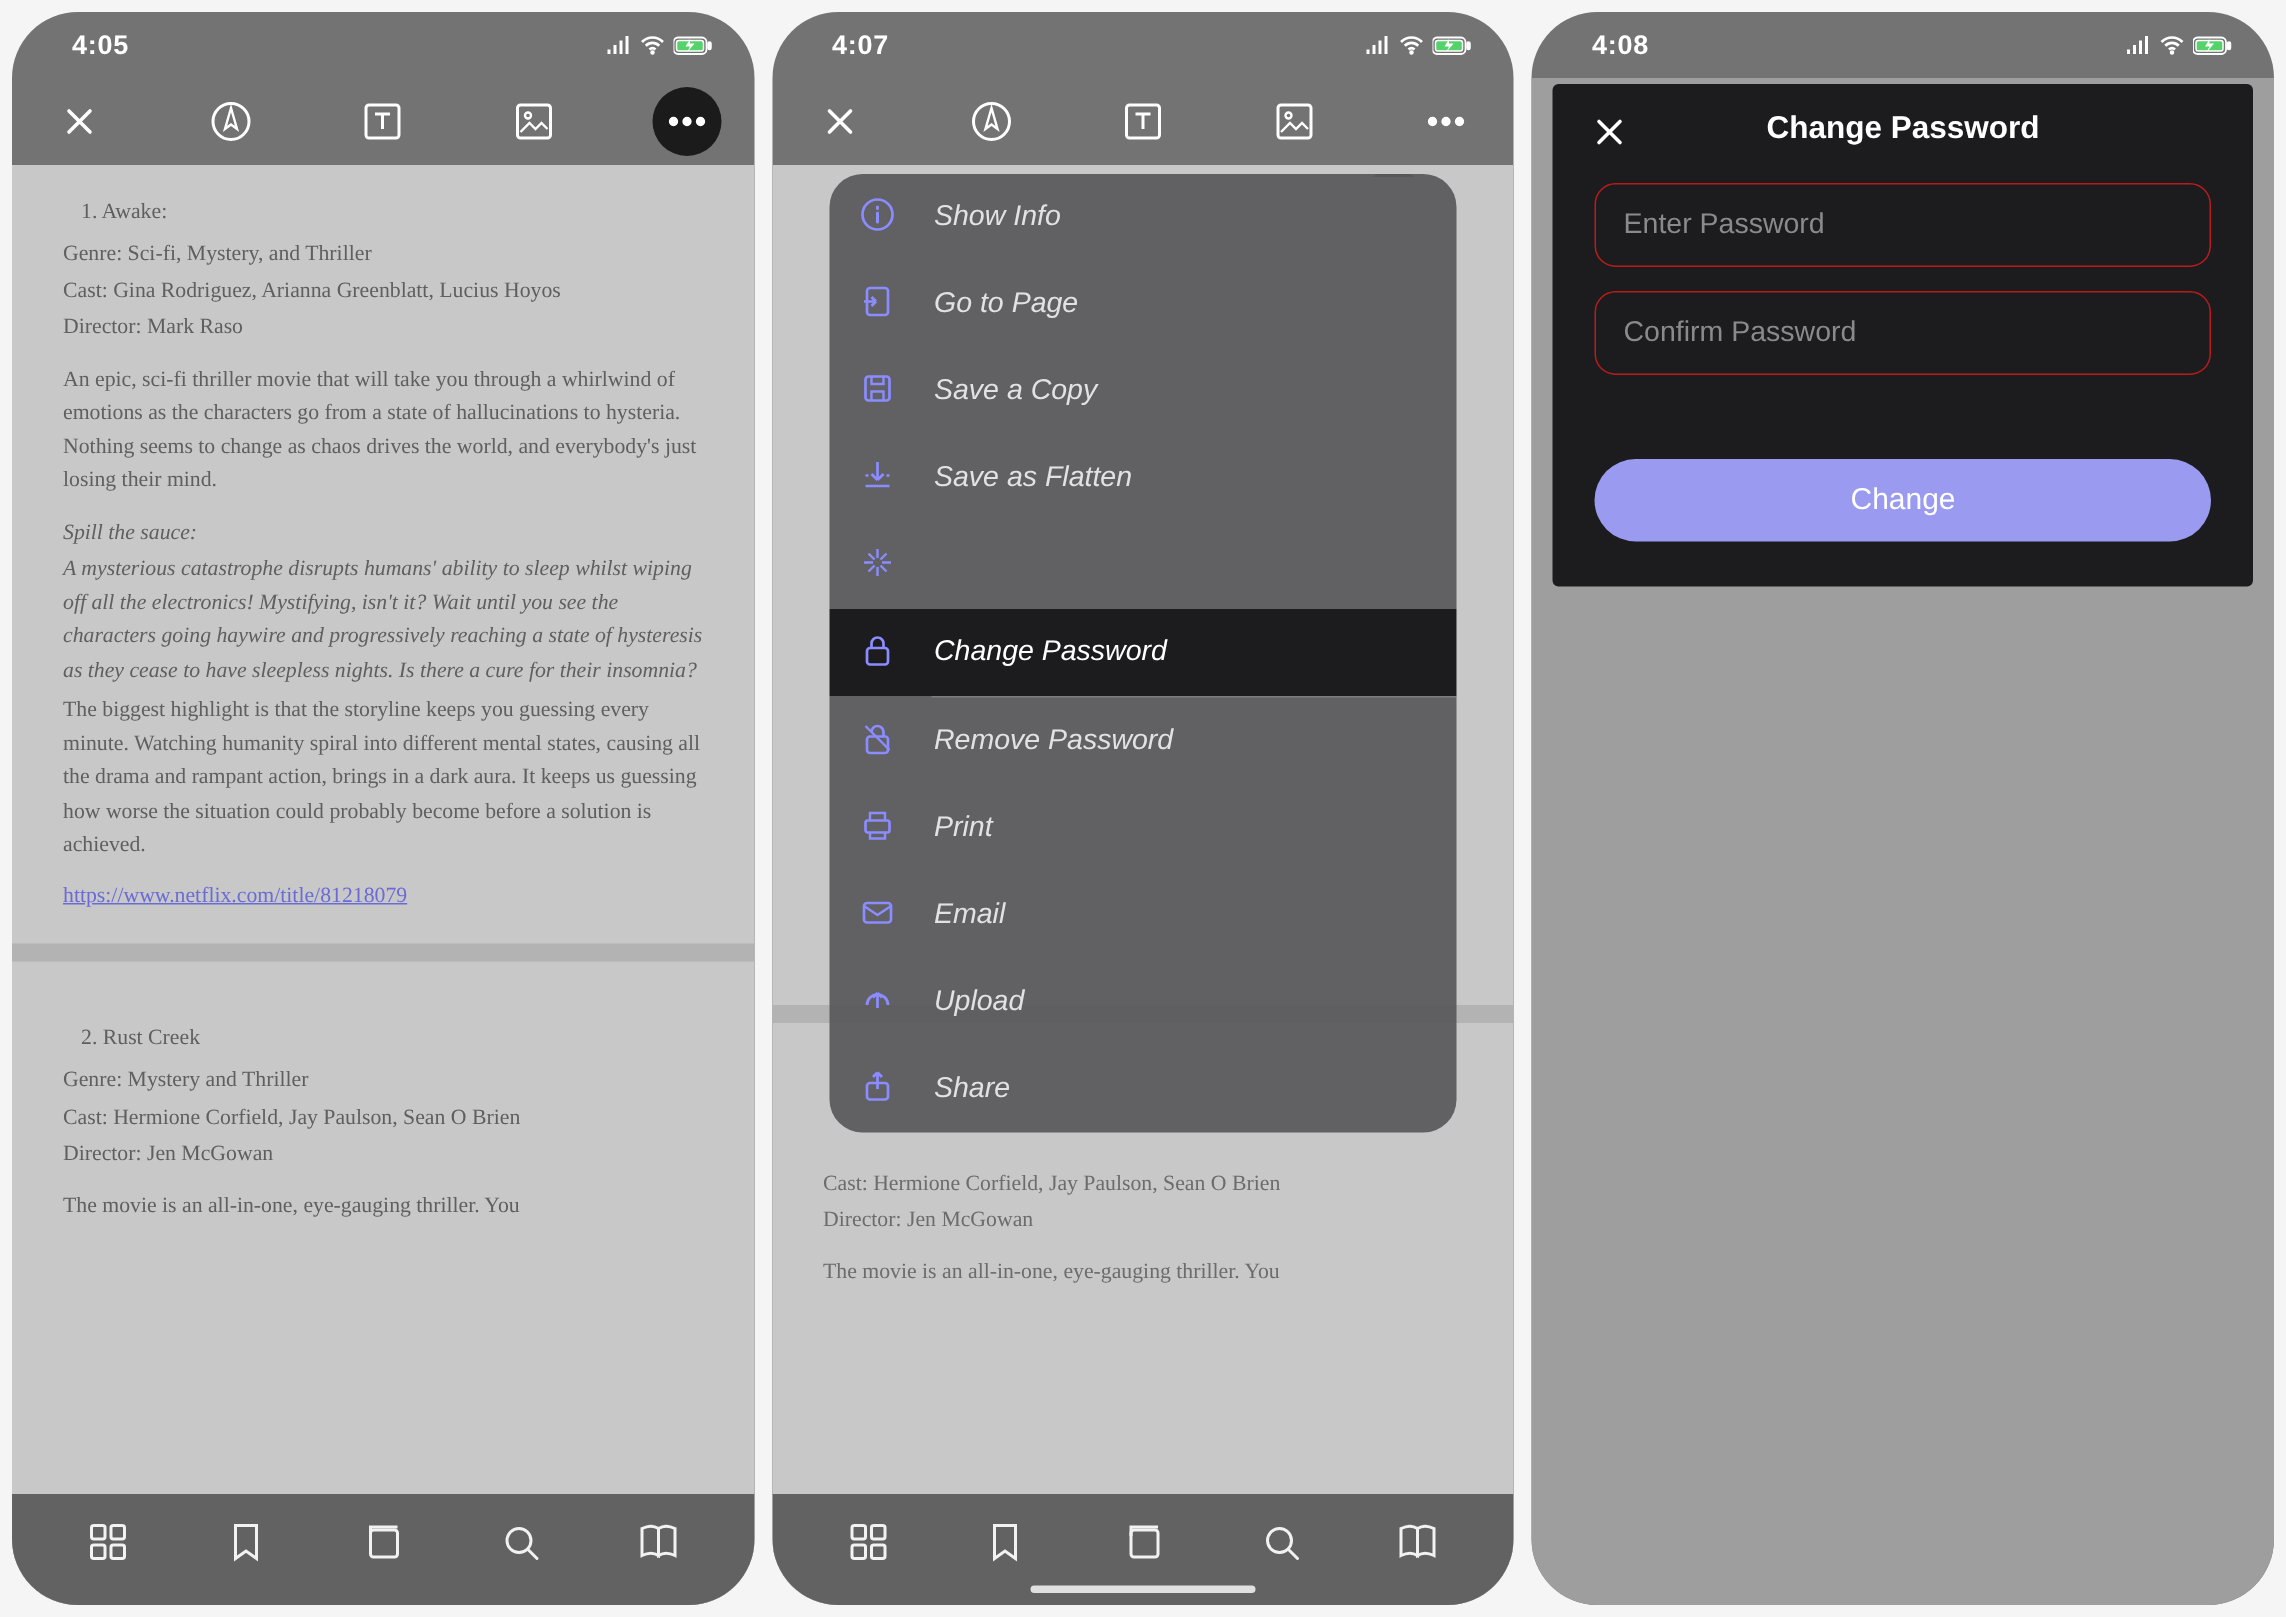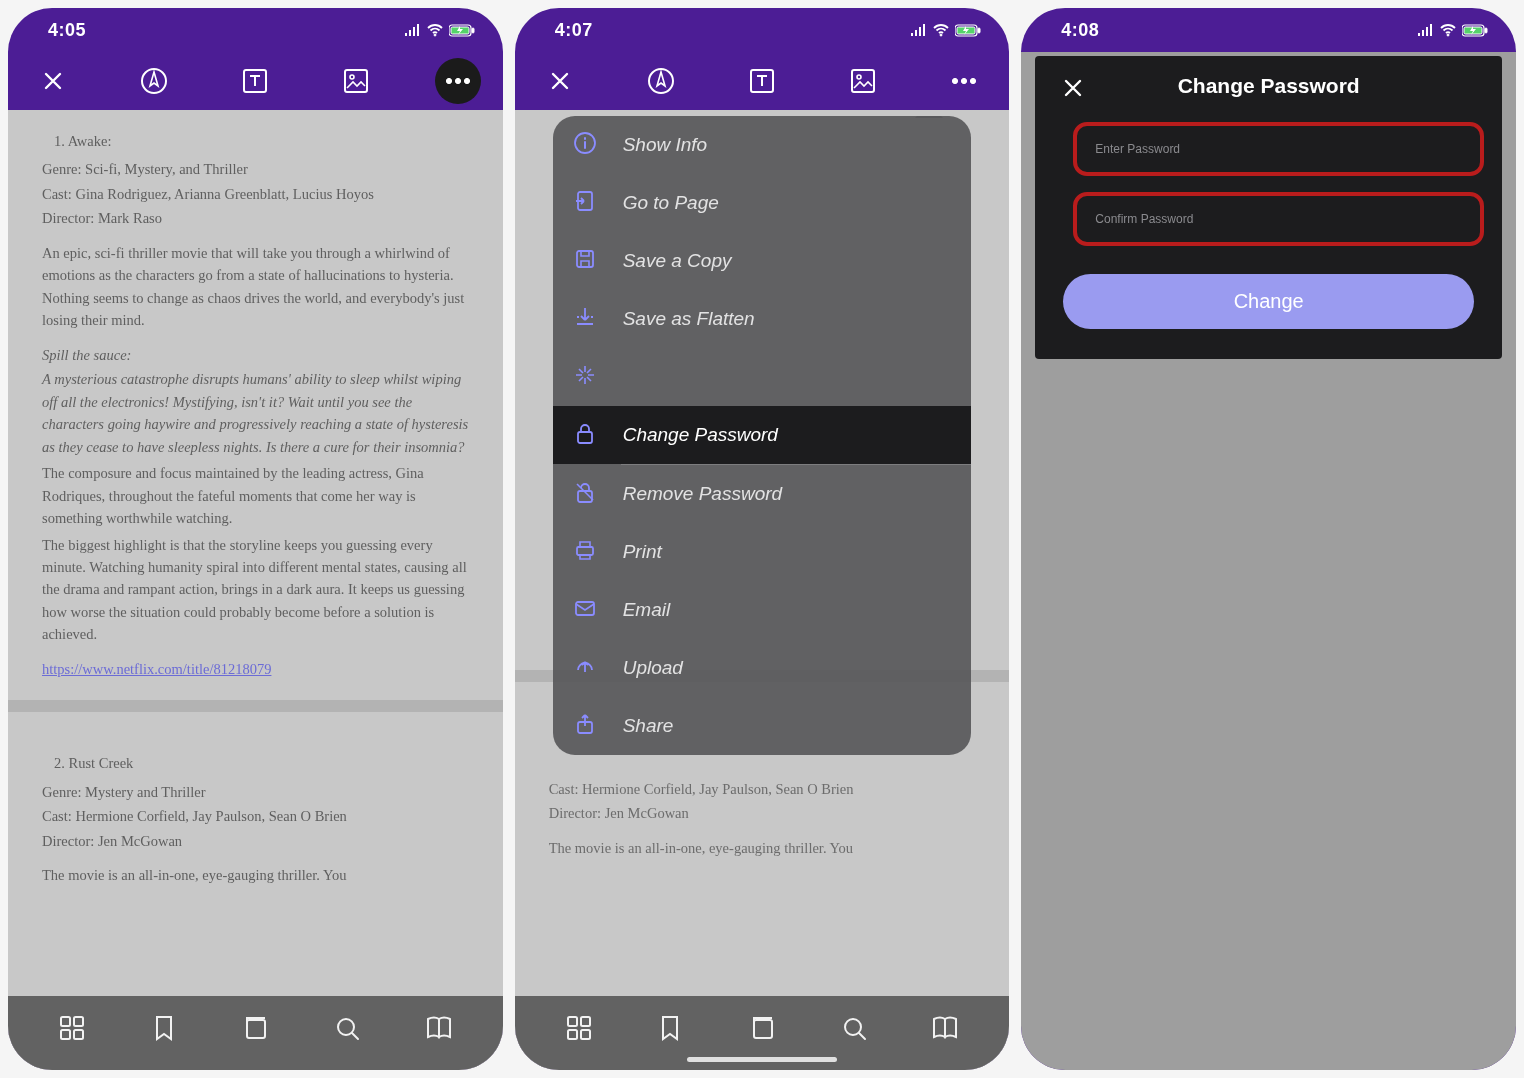--- a/index.html
+++ b/index.html
@@ -1,21 +1,21 @@
 <!DOCTYPE html>
 <html><head>
 <meta charset="utf-8">
 <style>
   * { box-sizing: border-box; margin: 0; padding: 0; }
   html, body { width: 1524px; height: 1078px; background: #f5f5f5; font-family: -apple-system, "Helvetica Neue", Arial, sans-serif; }
   .stage { display: flex; gap: 12px; width: 1524px; height: 1078px; padding: 8px; }
   .phone {
     position: relative;
     flex: 1 1 0;
-    background: #4c1d95;
+    background: #737373;
     border-radius: 44px;
     overflow: hidden;
     display: flex;
     flex-direction: column;
   }
   
   .status-bar {
     height: 44px;
     display: flex;
     align-items: center;
@@ -110,40 +110,39 @@
     color: #fff;
     position: relative;
   }
   .dialog-header { display: flex; align-items: center; justify-content: center; position: relative; margin-bottom: 24px; }
   .dialog-header .close { position: absolute; left: -4px; top: 0; width: 28px; height: 28px; display: flex; align-items: center; justify-content: center; }
   .dialog-header .close svg { stroke: #fff; }
   .dialog-title { font-size: 21px; font-weight: 600; text-align: center; }
   .dlg-input {
     width: 100%;
     background: transparent;
-    border: 4px solid #b91c1c;
+    border: 1px solid #b91c1c;
     border-radius: 14px;
     padding: 16px 18px;
-    font-size: 12px;
+    font-size: 19px;
     color: #fff;
     margin-bottom: 16px;
     outline: none;
-    margin-left: 10px;
   }
   .dlg-input::placeholder { color: #8a8a8e; }
   .dlg-btn {
     width: 100%;
     border: none;
     border-radius: 28px;
     padding: 16px;
     background: #9a9bf0;
     color: #fff;
     font-size: 20px;
     font-weight: 500;
-    margin-top: 12px;
+    margin-top: 40px;
     cursor: pointer;
   }
   
   .dim-page .page .title,
   .dim-page .page .meta,
   .dim-page .page p { color: #6c6c6c; }
 </style>
 </head>
 <body>
 
@@ -293,21 +292,20 @@
     </div>
     <div class="doc-area">
       <div class="page">
         <div class="title">1. Awake:</div>
         <div class="meta">Genre: Sci-fi, Mystery, and Thriller</div>
         <div class="meta">Cast: Gina Rodriguez, Arianna Greenblatt, Lucius Hoyos</div>
         <div class="meta">Director: Mark Raso</div>
         <p>An epic, sci-fi thriller movie that will take you through a whirlwind of emotions as the characters go from a state of hallucinations to hysteria. Nothing seems to change as chaos drives the world, and everybody's just losing their mind.</p>
         <p class="ital">Spill the sauce:</p>
         <p class="ital" style="margin-top:2px">A mysterious catastrophe disrupts humans' ability to sleep whilst wiping off all the electronics! Mystifying, isn't it? Wait until you see the characters going haywire and progressively reaching a state of hysteresis as they cease to have sleepless nights. Is there a cure for their insomnia?</p>
-        <p style="margin-top:4px">The composure and focus maintained by the leading actress, Gina Rodriques, throughout the fateful moments that come her way is something worthwhile watching.</p>
         <p style="margin-top:4px">The biggest highlight is that the storyline keeps you guessing every minute. Watching humanity spiral into different mental states, causing all the drama and rampant action, brings in a dark aura. It keeps us guessing how worse the situation could probably become before a solution is achieved.</p>
         <p><a href="#">https://www.netflix.com/title/81218079</a></p>
       </div>
       <div class="page pg2">
         <div class="title">2. Rust Creek</div>
         <div class="meta">Genre: Mystery and Thriller</div>
         <div class="meta">Cast: Hermione Corfield, Jay Paulson, Sean O Brien</div>
         <div class="meta">Director: Jen McGowan</div>
         <p>The movie is an all-in-one, eye-gauging thriller. You</p>
       </div>

